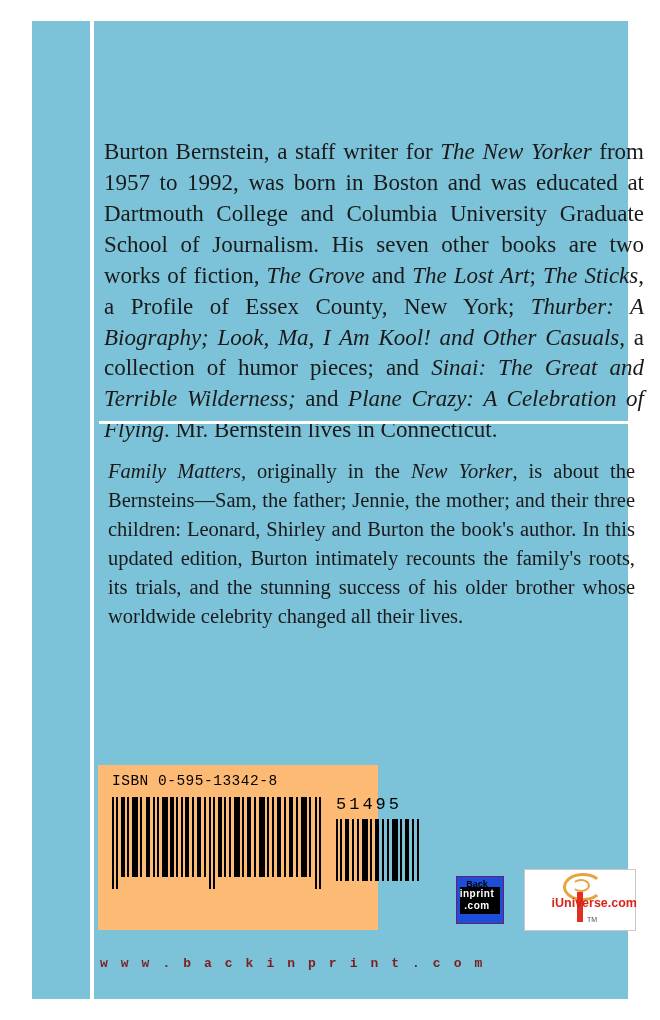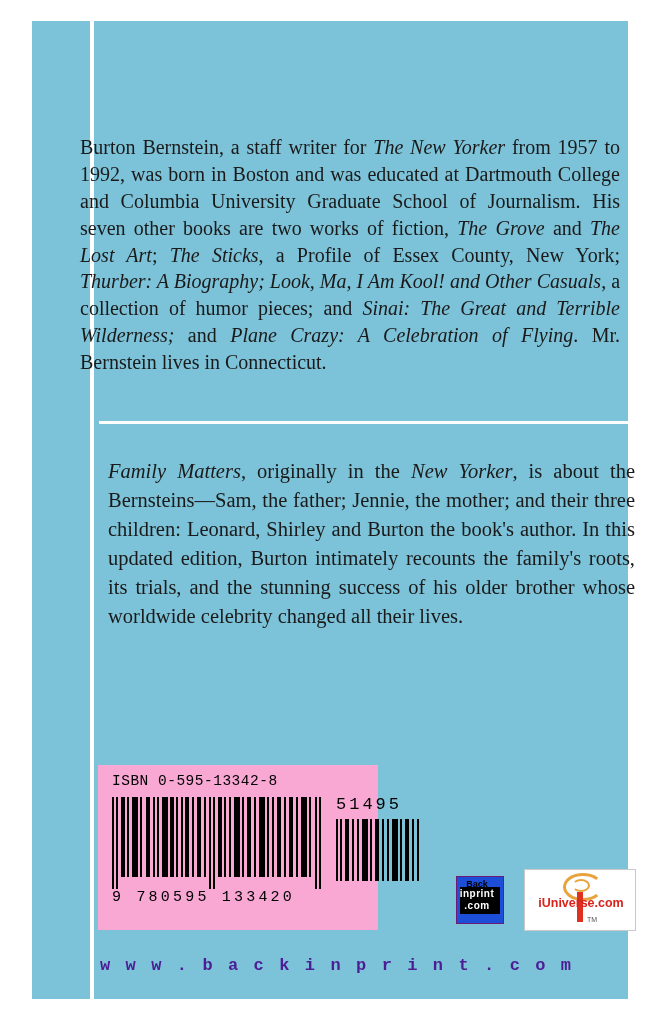--- a/index.html
+++ b/index.html
@@ -26,25 +26,25 @@
   #spine-rule {
     position: absolute;
     left: 58px;
     top: 0;
     width: 4px;
     height: 978px;
     background: #ffffff;
   }
   #bio {
     position: absolute;
-    left: 48px;
+    left: 72px;
     top: 93px;
     width: 540px;
     color: #1a1a1a;
-    font-size: 20px;
+    font-size: 23px;
     line-height: 1.345;
     text-align: justify;
     text-justify: inter-word;
   }
   #divider {
     position: absolute;
     left: 67px;
     top: 400px;
     width: 535px;
     height: 3px;
@@ -63,21 +63,21 @@
   }
   .it { font-style: italic; }
 
   
   #barcode-panel {
     position: absolute;
     left: 66px;
     top: 744px;
     width: 280px;
     height: 165px;
-    background: #f9a8d4;
+    background: #fdba74;
     text-align: center;
   }
   #isbn-text {
     position: absolute;
     left: 14px;
     top: 8px;
     font-family: "Liberation Mono", monospace;
     font-size: 14.5px;
     letter-spacing: 0.5px;
     color: #000;
@@ -132,24 +132,24 @@
     text-align: center;
     font-family: "Liberation Mono", monospace;
     font-size: 15.5px;
     color: #111;
   }
   #website {
     position: absolute;
     left: 68px;
     top: 935px;
     font-family: "Liberation Mono", monospace;
-    font-size: 17px;
+    font-size: 13px;
     font-weight: bold;
     letter-spacing: 2.6px;
-    color: #4c1d95;
+    color: #7f1d1d;
     white-space: nowrap;
   }
 
   
   #backinprint-logo {
     position: absolute;
     left: 424px;
     top: 855px;
     width: 46px;
     height: 46px;
@@ -214,21 +214,21 @@
     top: 22px;
     width: 6px;
     height: 30px;
     background: #e03020;
   }
   #iuniverse-logo .wordmark {
     position: absolute;
     left: 0;
     top: 26px;
     width: 112px;
-    text-align: center;
+    text-align: right;
     font-family: "Liberation Sans", sans-serif;
     font-weight: bold;
     font-size: 12.5px;
     color: #d8231b;
   }
   #iuniverse-logo .tm {
     position: absolute;
     left: 62px;
     top: 46px;
     font-family: "Liberation Sans", sans-serif;
@@ -285,21 +285,20 @@
         <rect x="165" y="0" width="4" height="80"></rect>
         <rect x="172" y="0" width="2" height="80"></rect>
         <rect x="177" y="0" width="4" height="80"></rect>
         <rect x="184" y="0" width="2" height="80"></rect>
         <rect x="189" y="0" width="6" height="80"></rect>
         <rect x="197" y="0" width="2" height="80"></rect>
         <rect x="203" y="0" width="2" height="92"></rect>
         <rect x="207" y="0" width="2" height="92"></rect>
       </g>
     </svg>
-    <div id="ean-digits">9 780595 133420</div>
 
     <div id="addon-panel">
       <div id="addon-digits">51495</div>
       <svg id="bars-addon" viewBox="0 0 86 62" preserveAspectRatio="none">
         <g fill="#000">
           <rect x="0" y="0" width="2" height="62"></rect>
           <rect x="4" y="0" width="2" height="62"></rect>
           <rect x="9" y="0" width="4" height="62"></rect>
           <rect x="16" y="0" width="2" height="62"></rect>
           <rect x="21" y="0" width="2" height="62"></rect>

